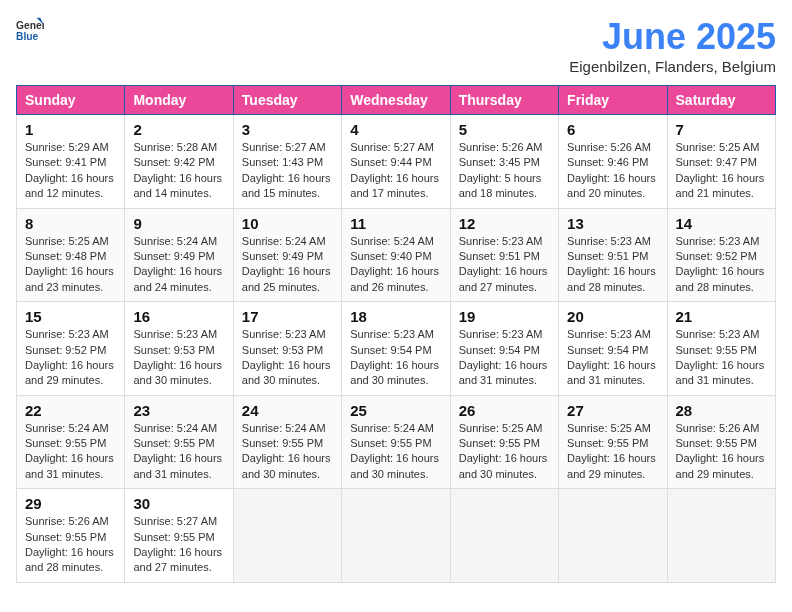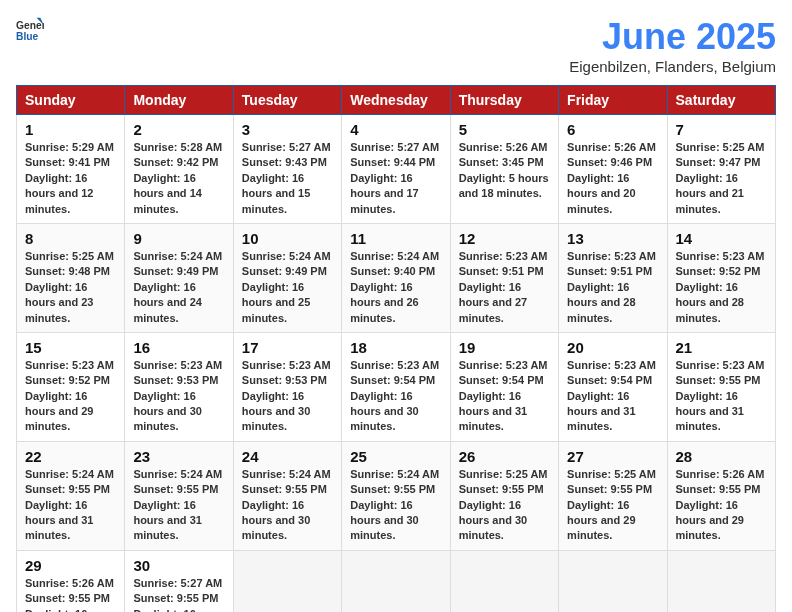--- a/index.html
+++ b/index.html
@@ -27,21 +27,21 @@
     }
     .title-area { text-align: right; }
     .month-title { font-size: 36px; font-weight: bold; color: #3b82f6; }
     .subtitle { font-size: 15px; color: #333; text-align: center; }
     .calendar {
       width: 100%;
       border-collapse: collapse;
       border: 1px solid #ccc;
     }
     .calendar th {
-      background: #b91c1c;
+      background: #ec4899;
       color: #fff;
       text-align: left;
       padding: 6px 8px;
       font-size: 14px;
       border: 1px solid #1a5fa8;
     }
     .calendar td {
       vertical-align: top;
       padding: 6px 8px;
       border: 1px solid #ddd;
@@ -58,21 +58,20 @@
       font-size: 15px;
       font-weight: bold;
       color: #111;
       display: block;
       margin-bottom: 2px;
     }
     .day-info {
       font-size: 11px;
       line-height: 1.4;
       color: #333;
-      font-weight: bold;
     }
     tr:nth-child(even) td:not(.empty) { background: #fafafa; }
   </style>
 </head>
 <body>
 
 <div class="header-area">
   <div class="logo">
     <svg class="logo-icon" viewBox="0 0 30 30" xmlns="http://www.w3.org/2000/svg">
       <text x="0" y="14" font-size="11" font-weight="bold" fill="#333">General</text>
@@ -113,21 +112,21 @@
         <div class="day-info">
           <span>Sunrise: 5:28 AM</span><br>
           <span>Sunset: 9:42 PM</span><br>
           <span>Daylight: 16 hours and 14 minutes.</span>
         </div>
         </td>
         <td>
           <span class="day-number">3</span>
         <div class="day-info">
           <span>Sunrise: 5:27 AM</span><br>
-          <span>Sunset: 9:43 PM</span><br>
+          <span>Sunset: 1:43 PM</span><br>
           <span>Daylight: 16 hours and 15 minutes.</span>
         </div>
         </td>
         <td>
           <span class="day-number">4</span>
         <div class="day-info">
           <span>Sunrise: 5:27 AM</span><br>
           <span>Sunset: 9:44 PM</span><br>
           <span>Daylight: 16 hours and 17 minutes.</span>
         </div>

